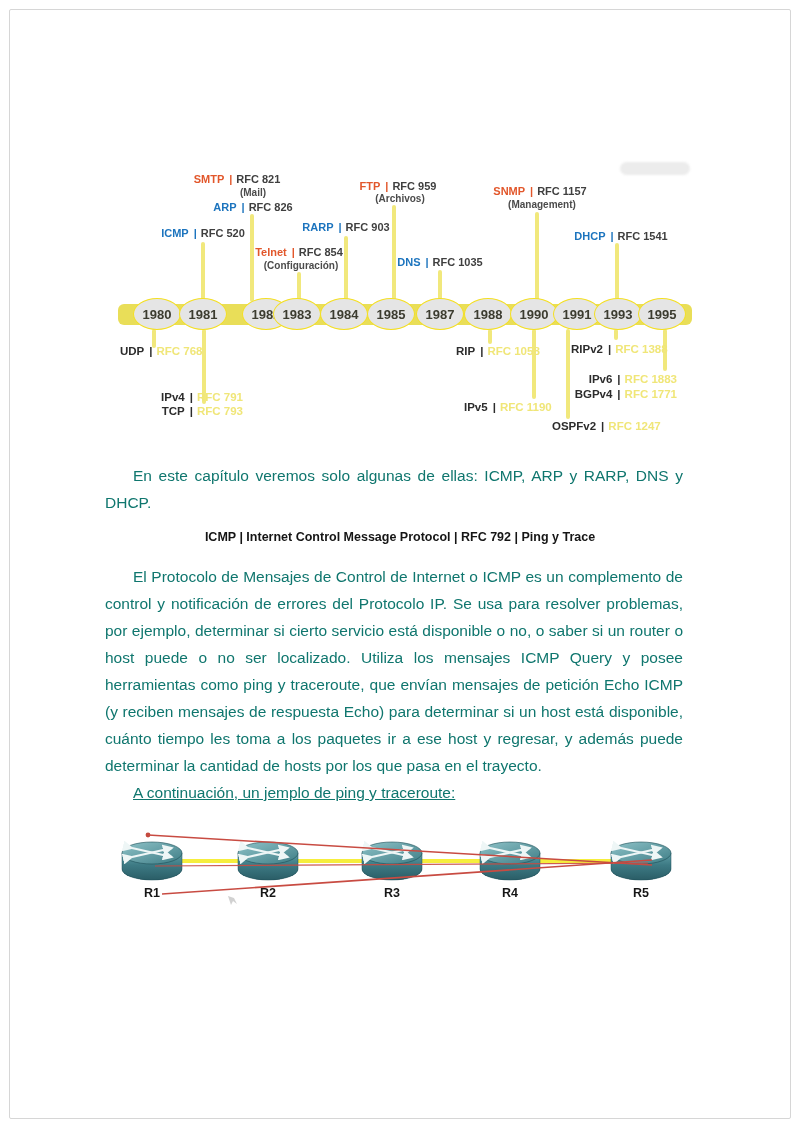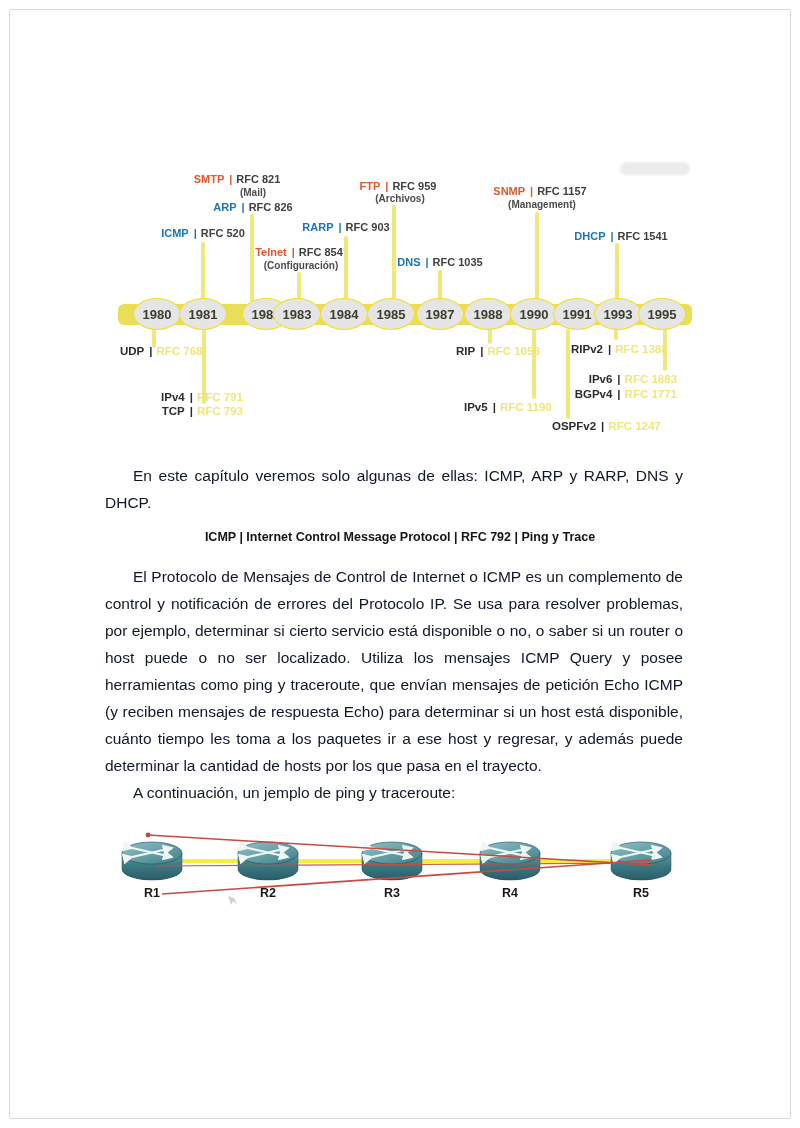--- a/index.html
+++ b/index.html
@@ -25,22 +25,22 @@
     font-size:10px;font-weight:600;color:#4b4b4b;}
   .tl-below{position:absolute;white-space:nowrap;font-size:11.5px;font-weight:bold;
     color:#2c2c2c;}
   .nm-blue{color:#1c74be;}
   .nm-orange{color:#e2572b;}
   .pipe{margin:0 4px 0 5px;}
   .rfc-pale{color:#f0e678;}
   
   .content{position:absolute;left:105px;top:462px;width:578px;}
   .body-p{margin:0;font-size:15.5px;line-height:27px;text-align:justify;
-    text-indent:28px;color:#0f172a;}
-  .closing{text-align:left;}
+    text-indent:28px;color:#0f766e;}
+  .closing{text-align:left;text-decoration:underline;}
   .section-heading{margin:13px 0 18px 12px;font-size:12.5px;line-height:16px;
     font-weight:bold;color:#151515;text-align:center;}
   
   .router-fig{position:absolute;left:100px;top:818px;}
 </style>
 </head>
 <body>
 
 <div class="page-frame"></div>
 

